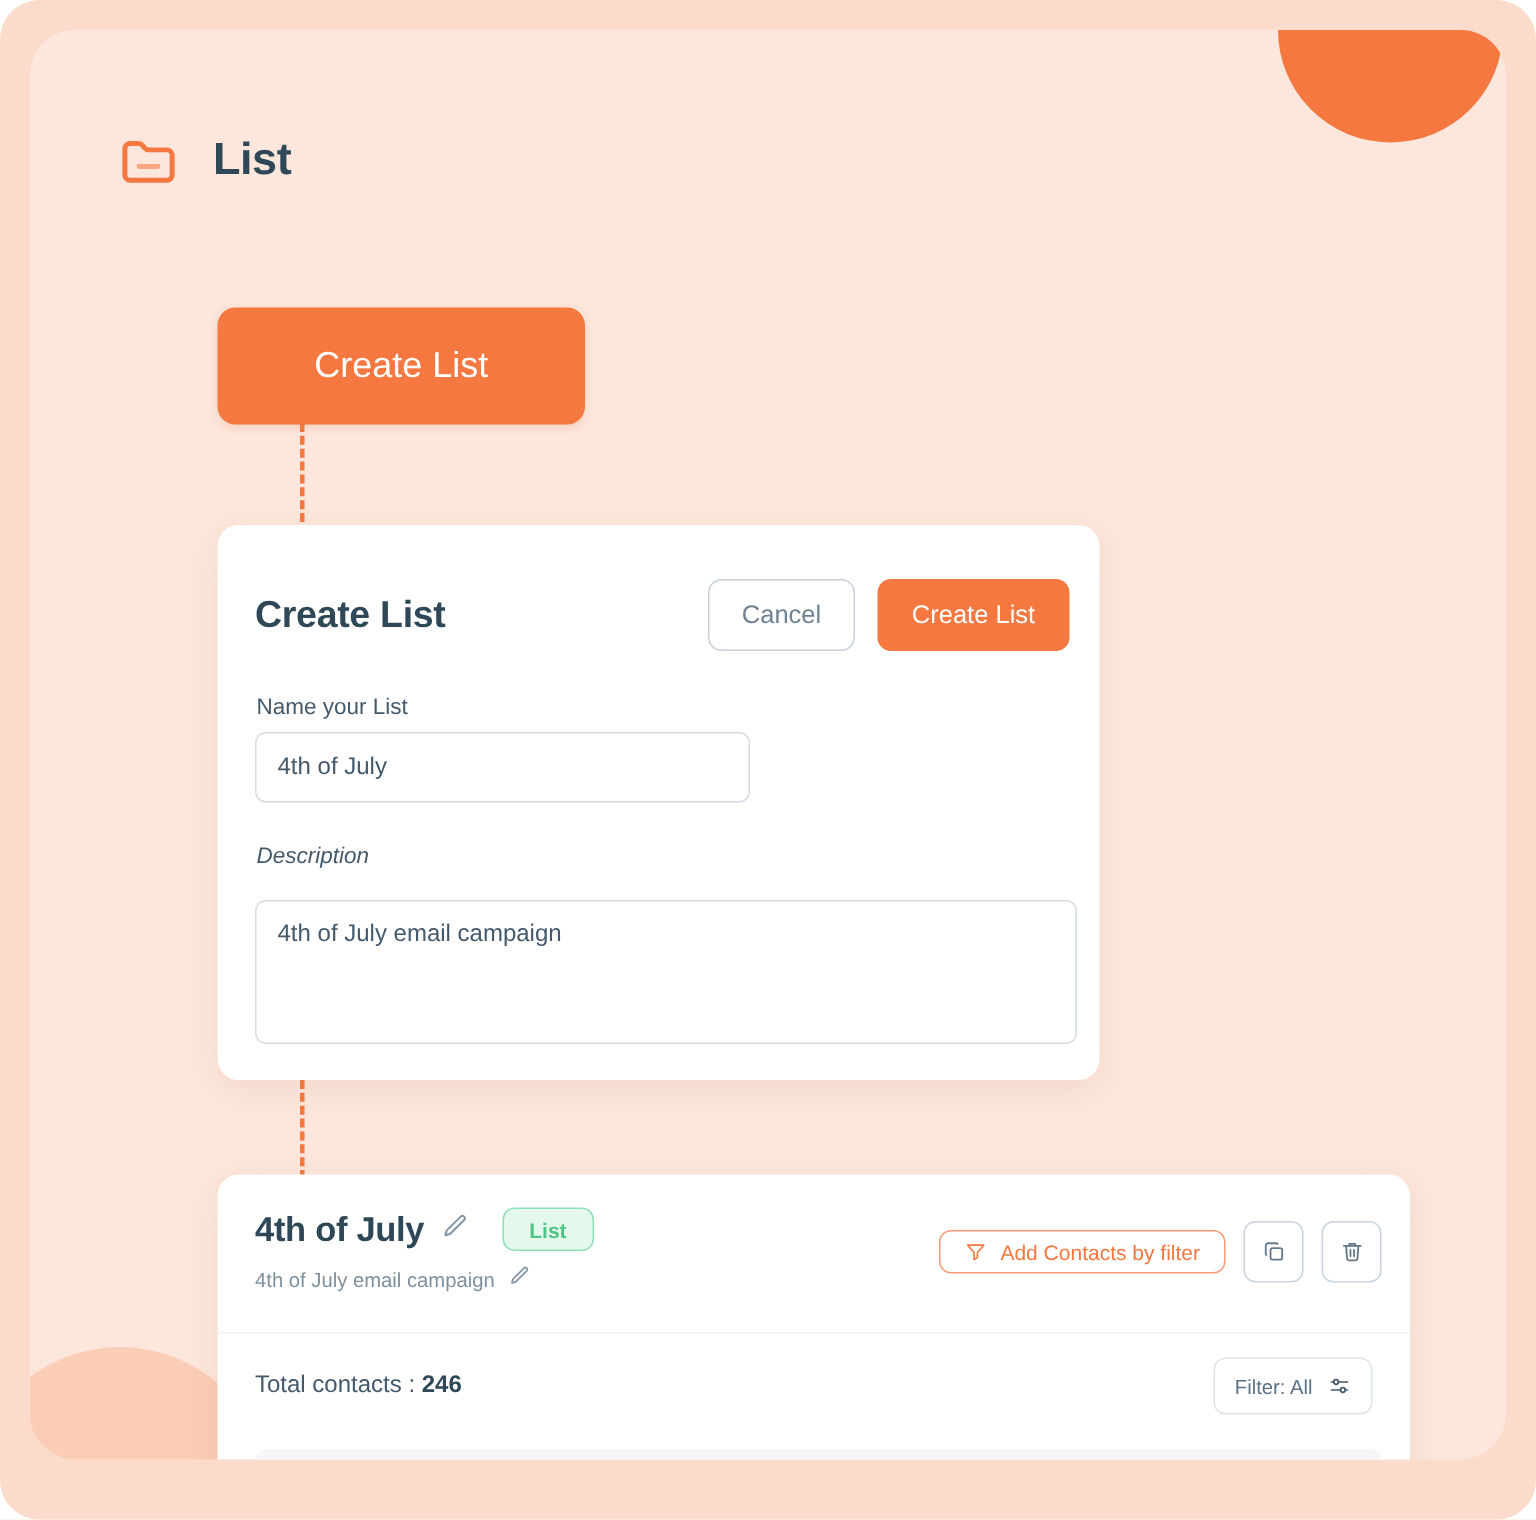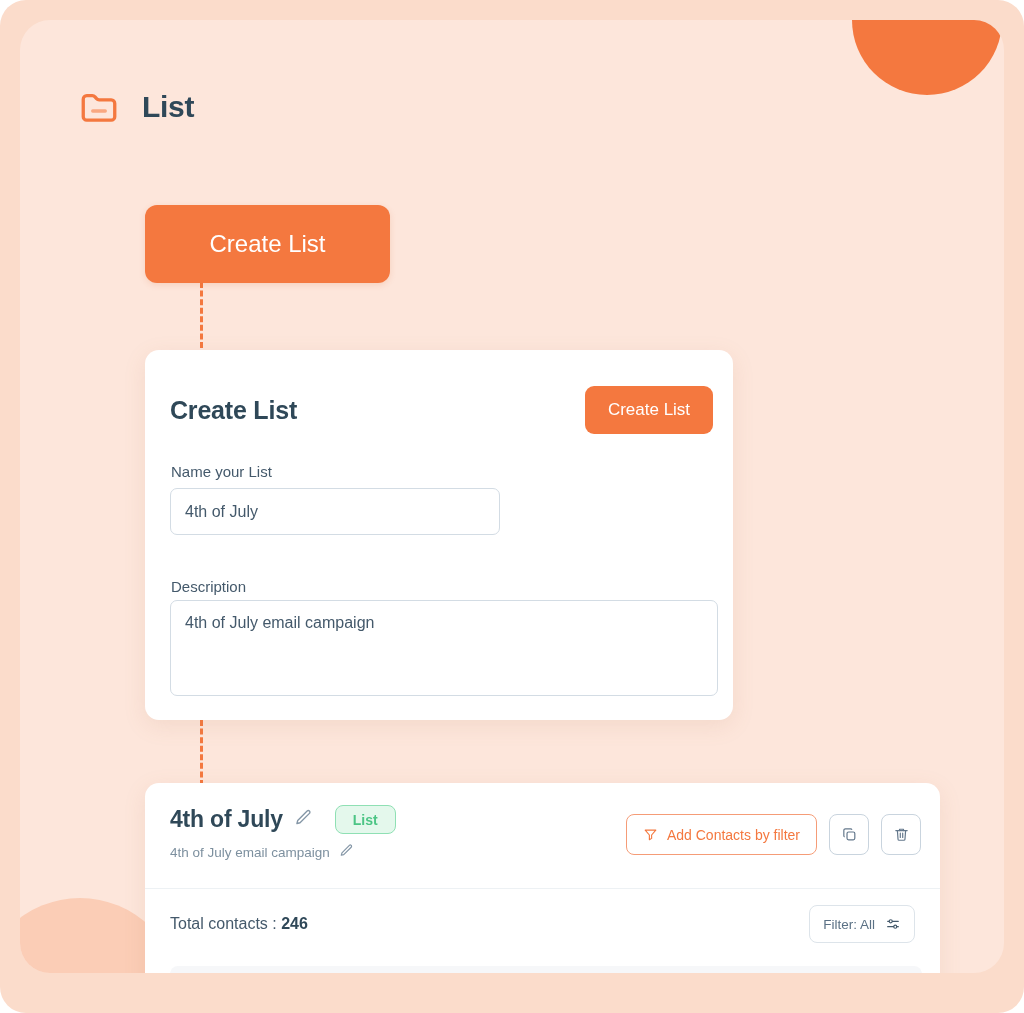--- a/index.html
+++ b/index.html
@@ -147,21 +147,21 @@
     font-family: "Liberation Sans", sans-serif;
     cursor: pointer;
   }
 
   .field-label {
     position: absolute;
     font-size: 15px;
     color: #44596B;
   }
   .label-name { left: 26px; top: 113px; }
-  .label-desc { left: 26px; top: 228px; }
+  .label-desc { left: 26px; top: 212px; font-style: italic; }
 
   .text-input {
     position: absolute;
     left: 25px;
     top: 138px;
     width: 330px;
     height: 47px;
     box-sizing: border-box;
     padding: 0 14px;
     border: 1px solid #D3DCE4;
@@ -257,21 +257,21 @@
     right: 19px;
     top: 31px;
     display: flex;
     align-items: center;
     gap: 12px;
   }
   .btn-outline-orange {
     display: inline-flex;
     align-items: center;
     gap: 9px;
-    height: 41px;
+    height: 29px;
     padding: 0 16px;
     background: #ffffff;
     border: 1px solid #F59C77;
     border-radius: 8px;
     color: #F4783F;
     font-size: 14px;
     font-family: "Liberation Sans", sans-serif;
     cursor: pointer;
     white-space: nowrap;
   }
@@ -383,20 +383,21 @@
 
     <div class="connector connector-1"></div>
     <div class="connector connector-2"></div>
 
     <button class="create-list-trigger">Create List</button>
 
     <div class="modal-card">
       <div class="modal-head">
         <span class="modal-title">Create List</span>
         <span class="modal-actions">
+          <button class="btn-cancel">Cancel</button>
           <button class="btn-primary">Create List</button>
         </span>
       </div>
 
       <span class="field-label label-name">Name your List</span>
       <input class="text-input" type="text" value="4th of July" style="">
 
       <span class="field-label label-desc">Description</span>
       <textarea class="text-area" style="">4th of July email campaign</textarea>
     </div>

